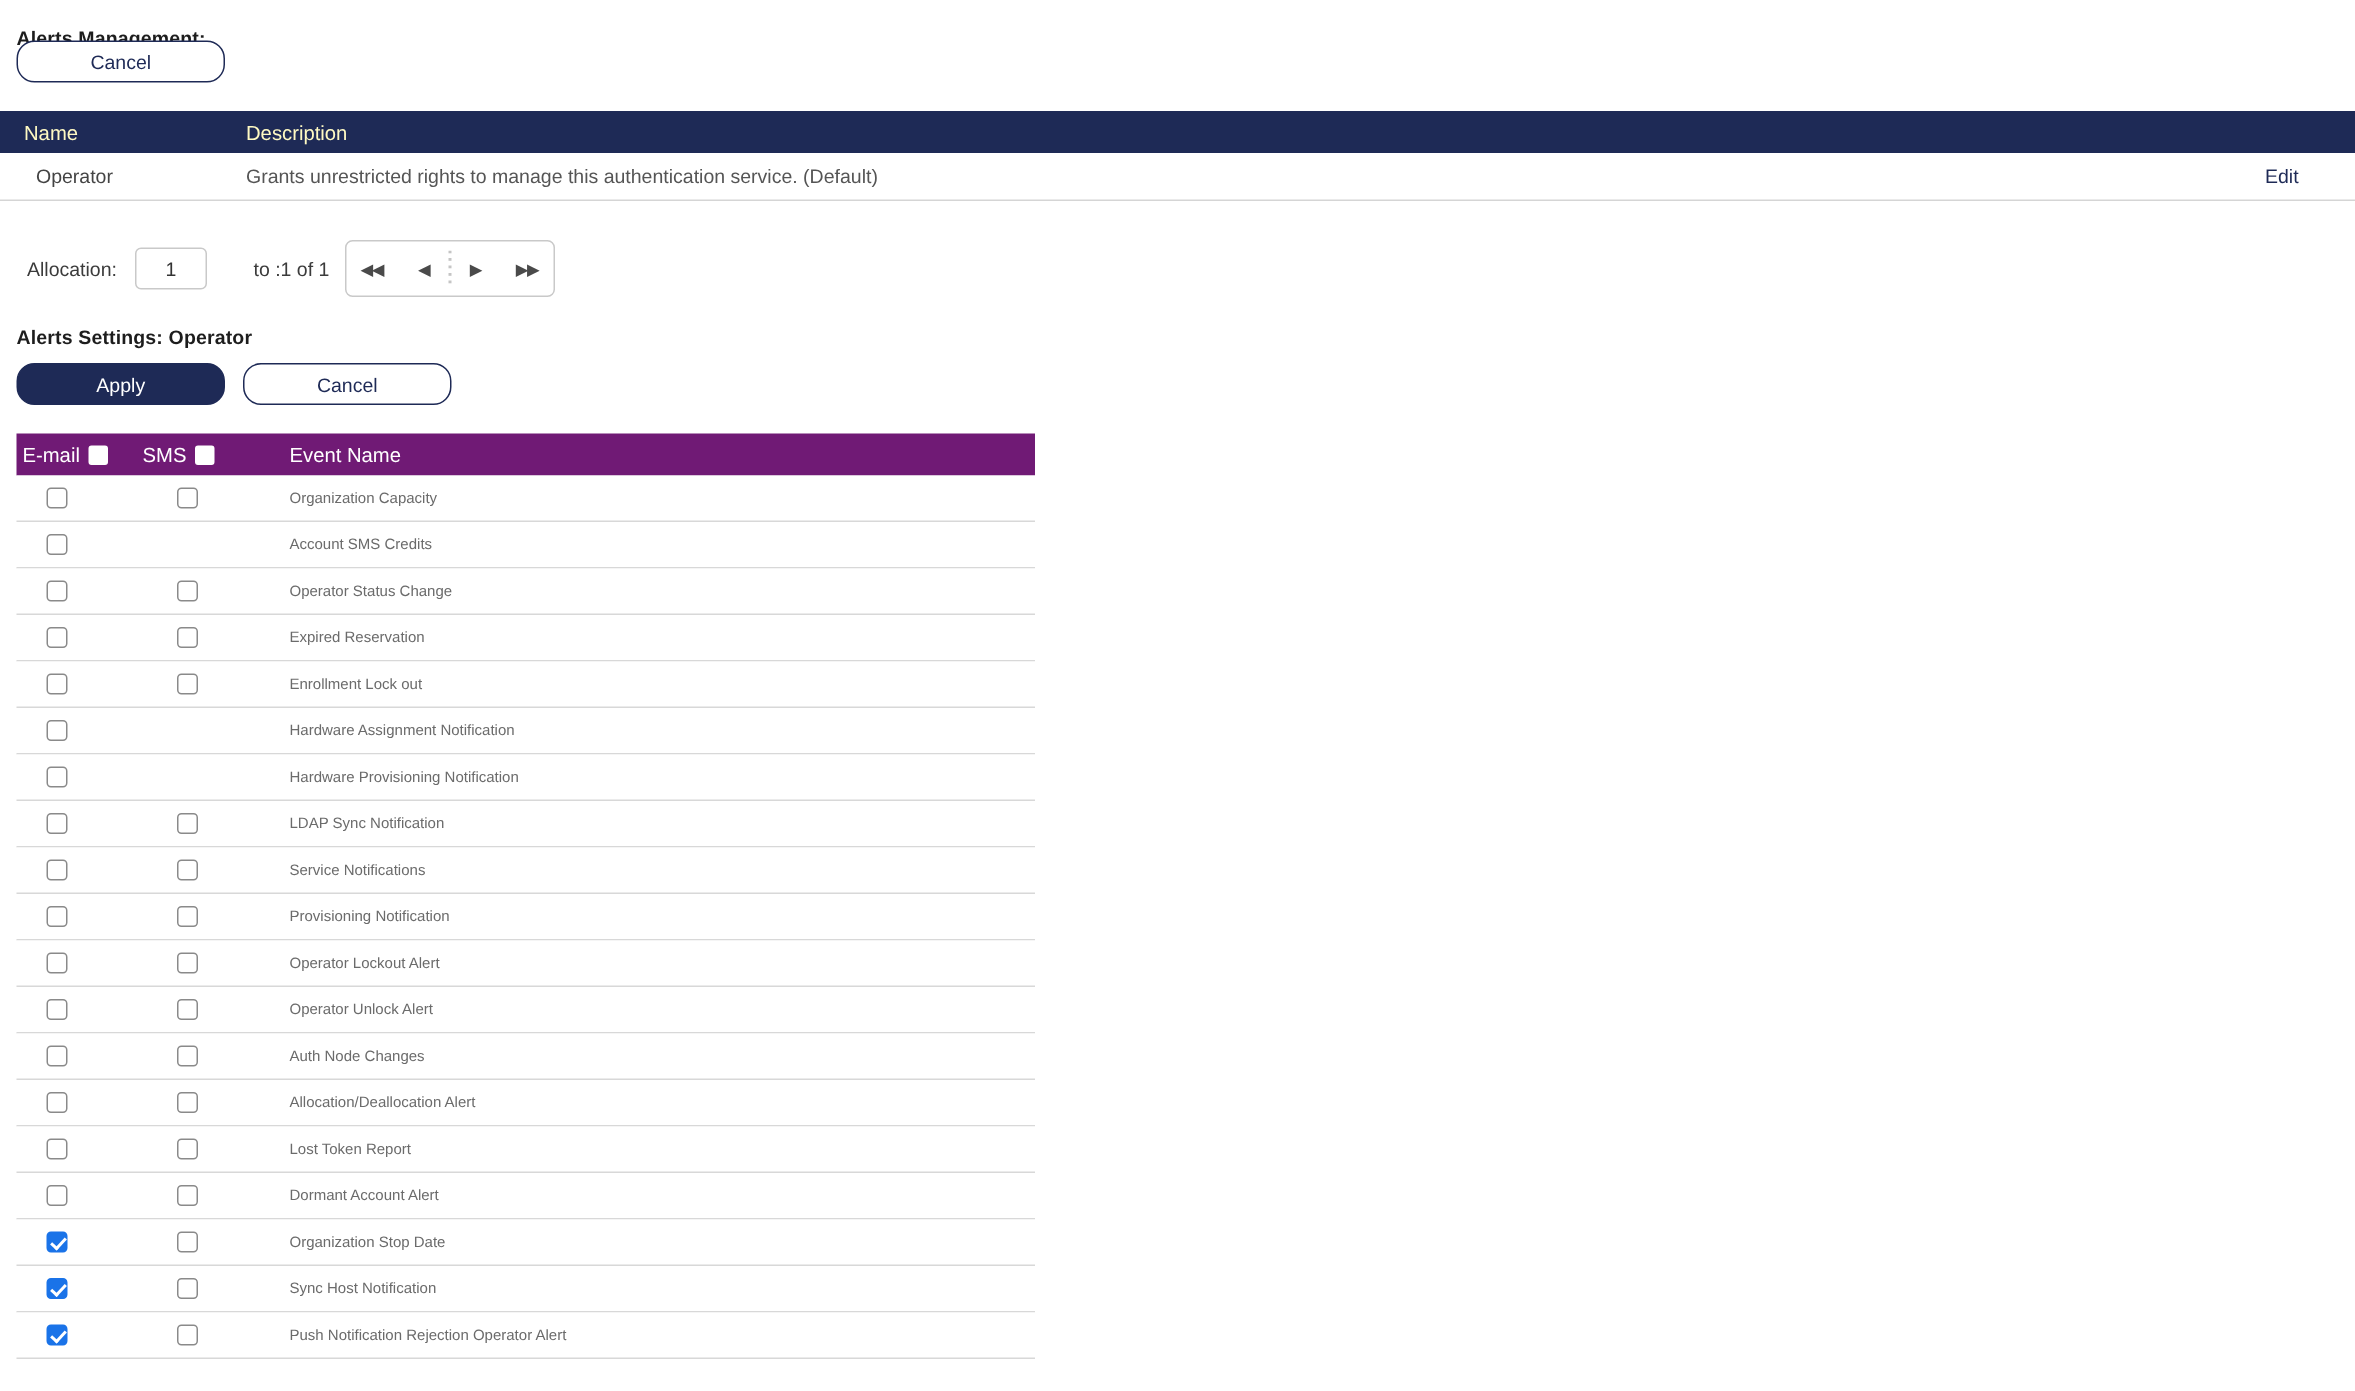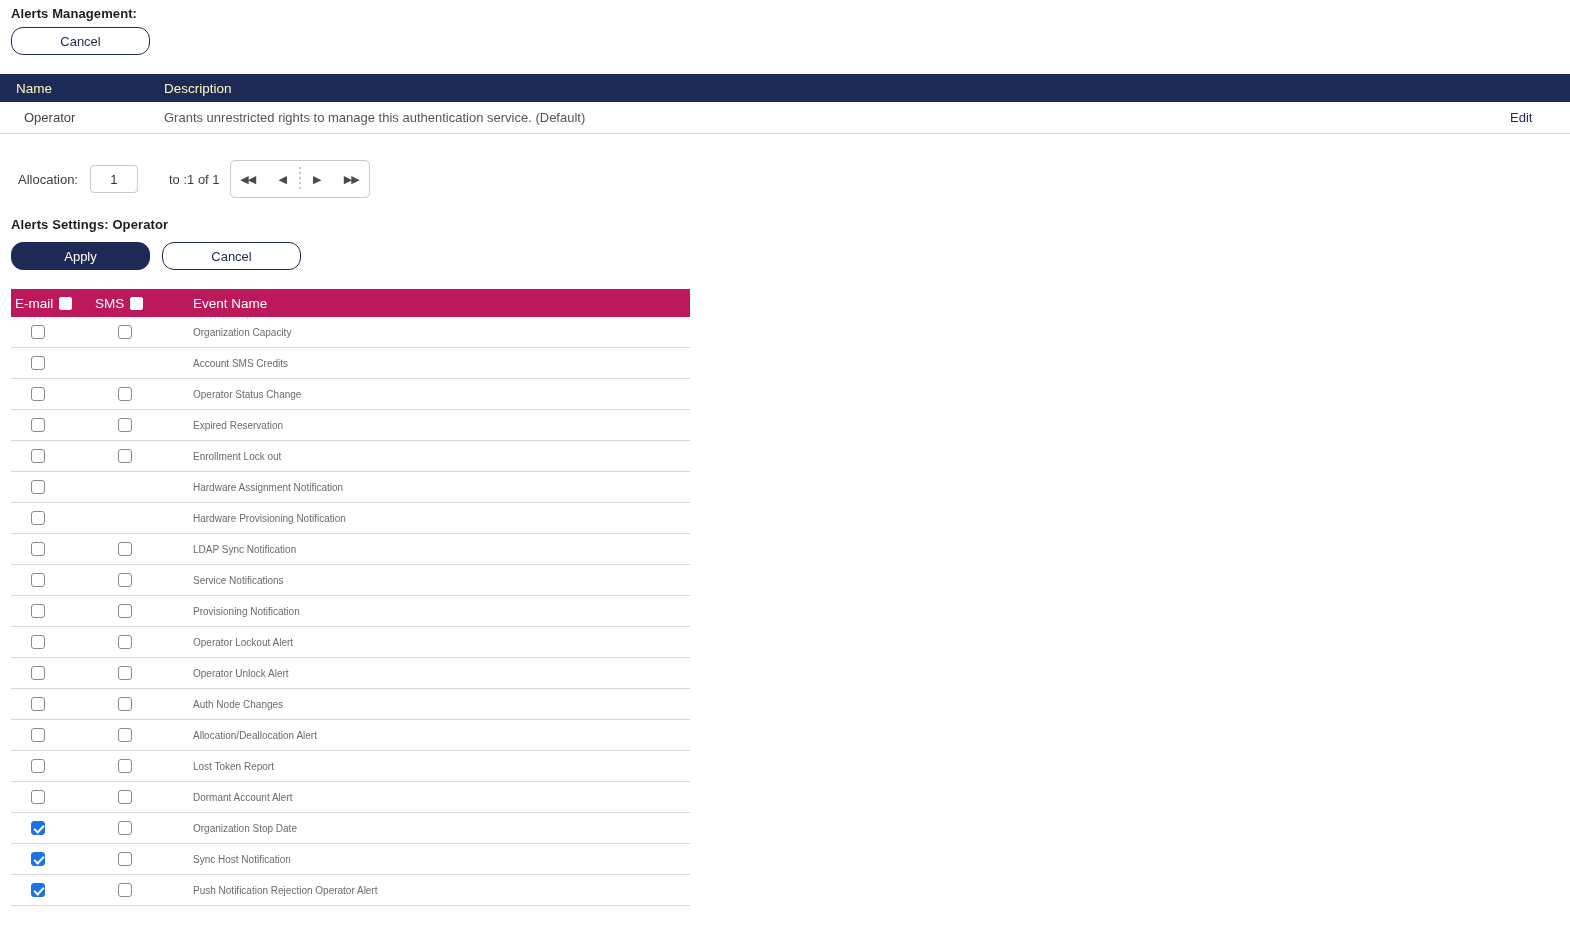--- a/index.html
+++ b/index.html
@@ -17,21 +17,21 @@
 
   .page { position: relative; width: 1570px; height: 927px; }
 
   
   .section-title {
     font-size: 13px;
     font-weight: bold;
     color: #1d1d1d;
     letter-spacing: .1px;
   }
-  #alerts-management-title { position: absolute; left: 11px; top: 6px; }
+  #alerts-management-title { position: absolute; left: 11px; top: 18px; }
   #alerts-settings-title  { position: absolute; left: 11px; top: 217px; }
 
   
   .btn {
     display: inline-flex;
     align-items: center;
     justify-content: center;
     height: 28px;
     border-radius: 12px;
     font-size: 13px;
@@ -147,21 +147,21 @@
   }
 
   
   #alerts-table {
     position: absolute;
     left: 11px;
     top: 289px;
     width: 679px;
   }
   #alerts-table .ahead {
-    background: #be185d;
+    background: #701a75;
     color: #ffffff;
     height: 28px;
     display: flex;
     align-items: center;
     font-size: 13.5px;
   }
   .col-email { width: 84px; display: flex; align-items: center; padding-left: 4px; }
   .col-sms   { width: 98px; display: flex; align-items: center; }
   .col-event { flex: 1; padding-left: 0px; }
 

